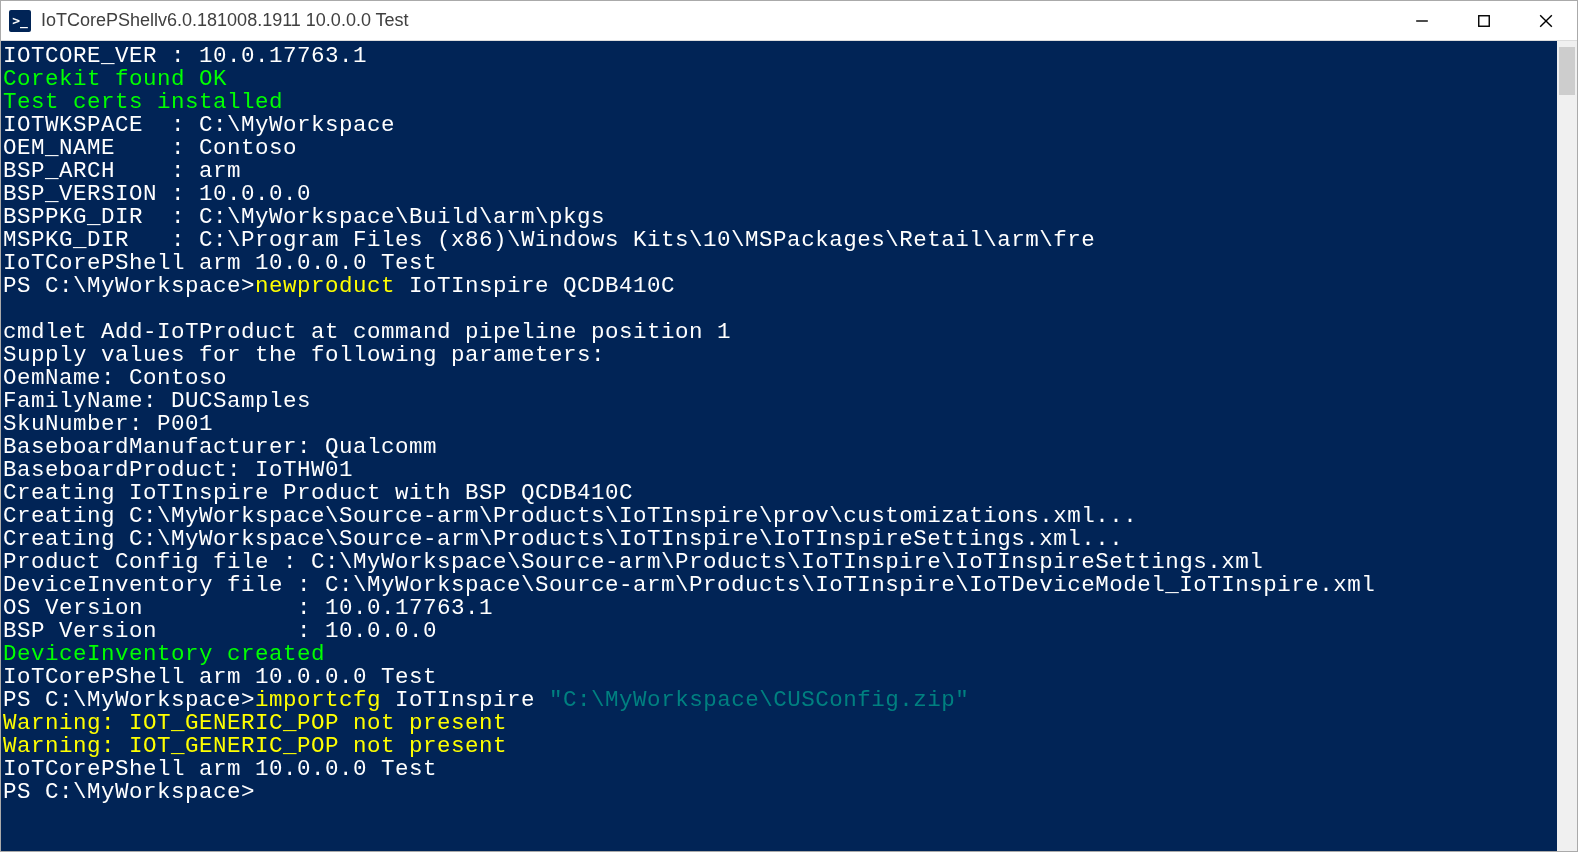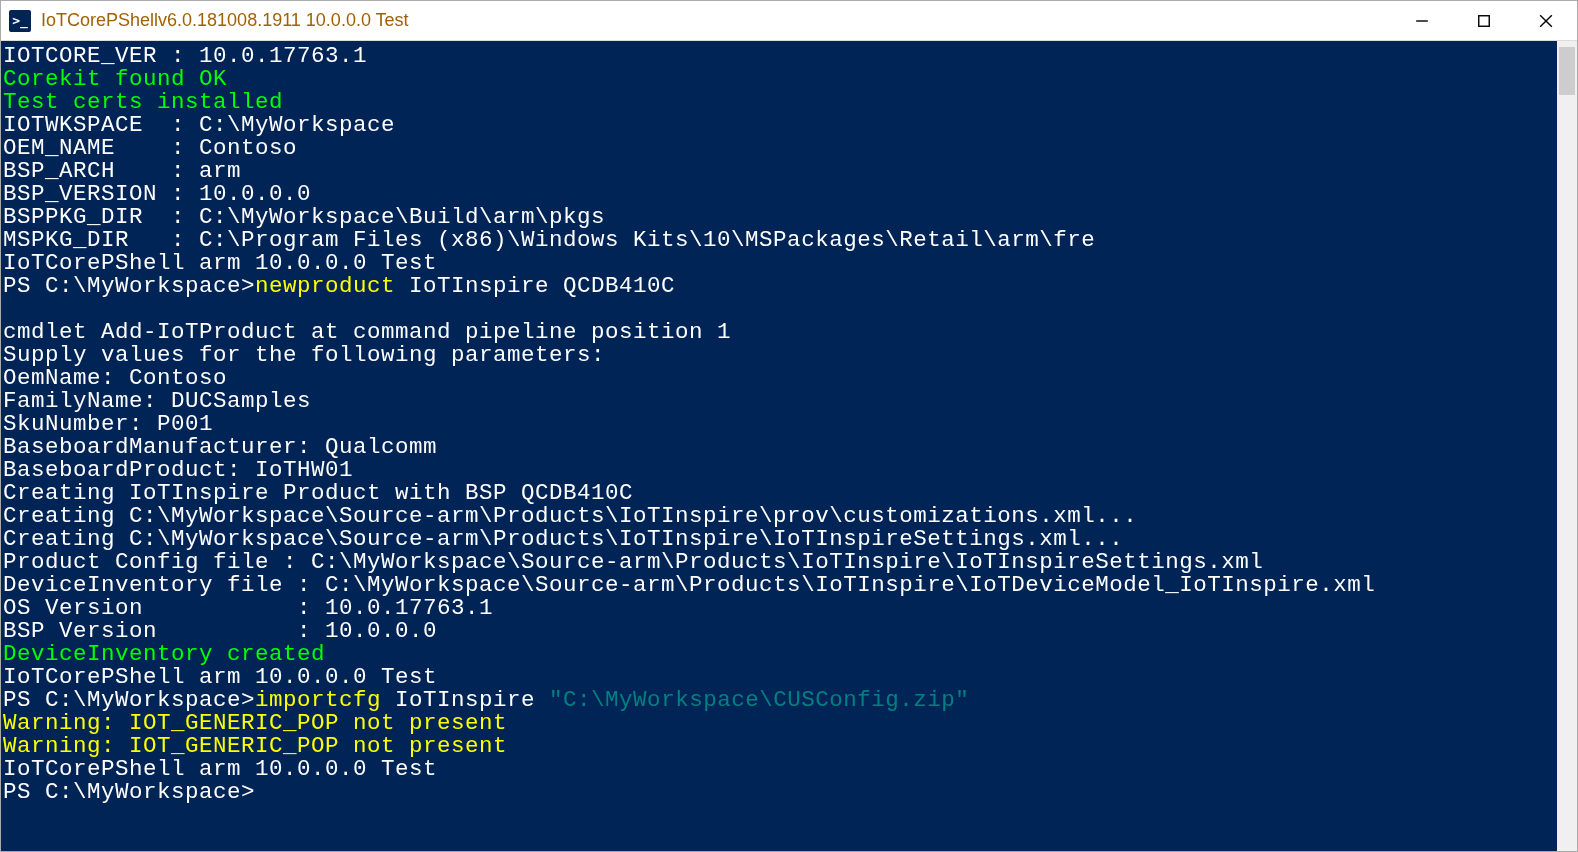--- a/index.html
+++ b/index.html
@@ -35,21 +35,21 @@
     }
     .titlebar-icon-inner {
       color: #fff;
       font-size: 13px;
       font-weight: bold;
       font-family: Consolas, monospace;
     }
     .titlebar-title {
       font-size: 18px;
       flex: 1;
-      color: #a16207;
+      color: #404040;
     }
     .window-controls {
       display: flex;
       height: 100%;
     }
     .window-control {
       width: 62px;
       height: 100%;
       display: flex;
       align-items: center;

